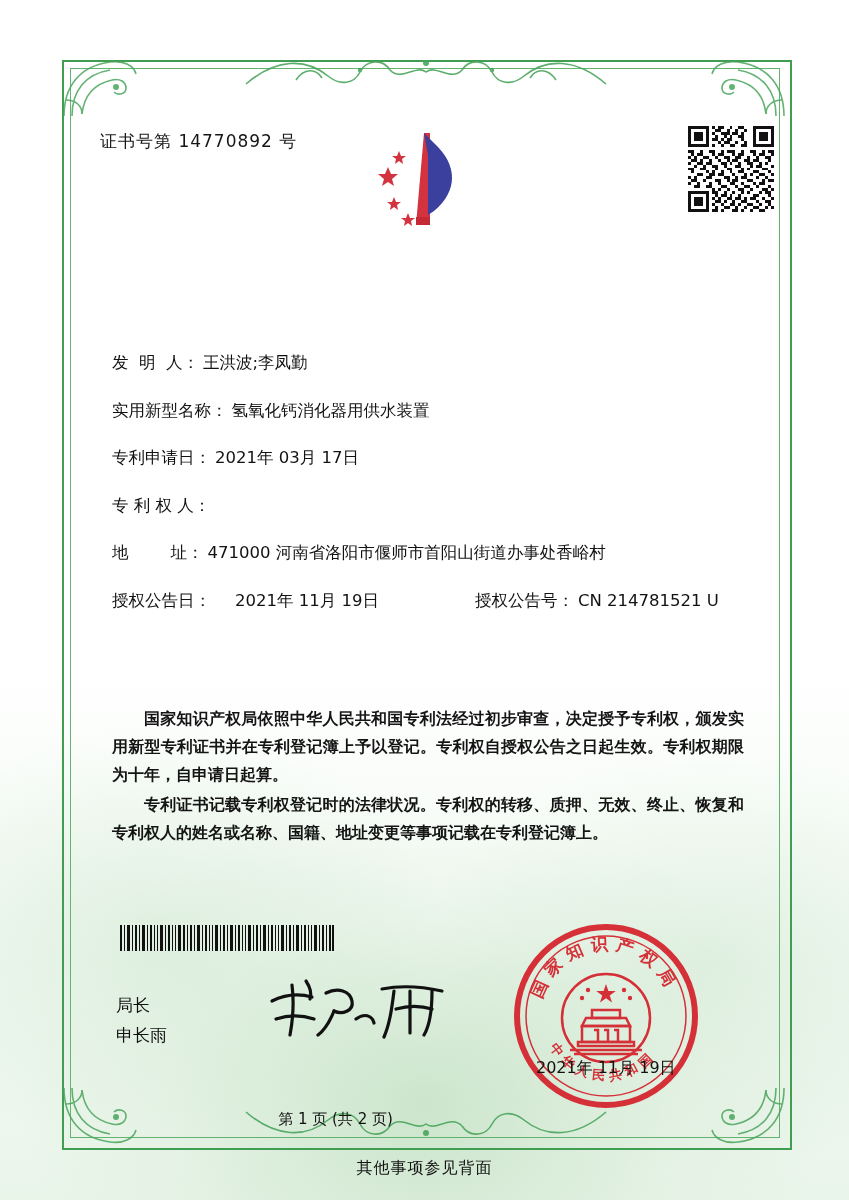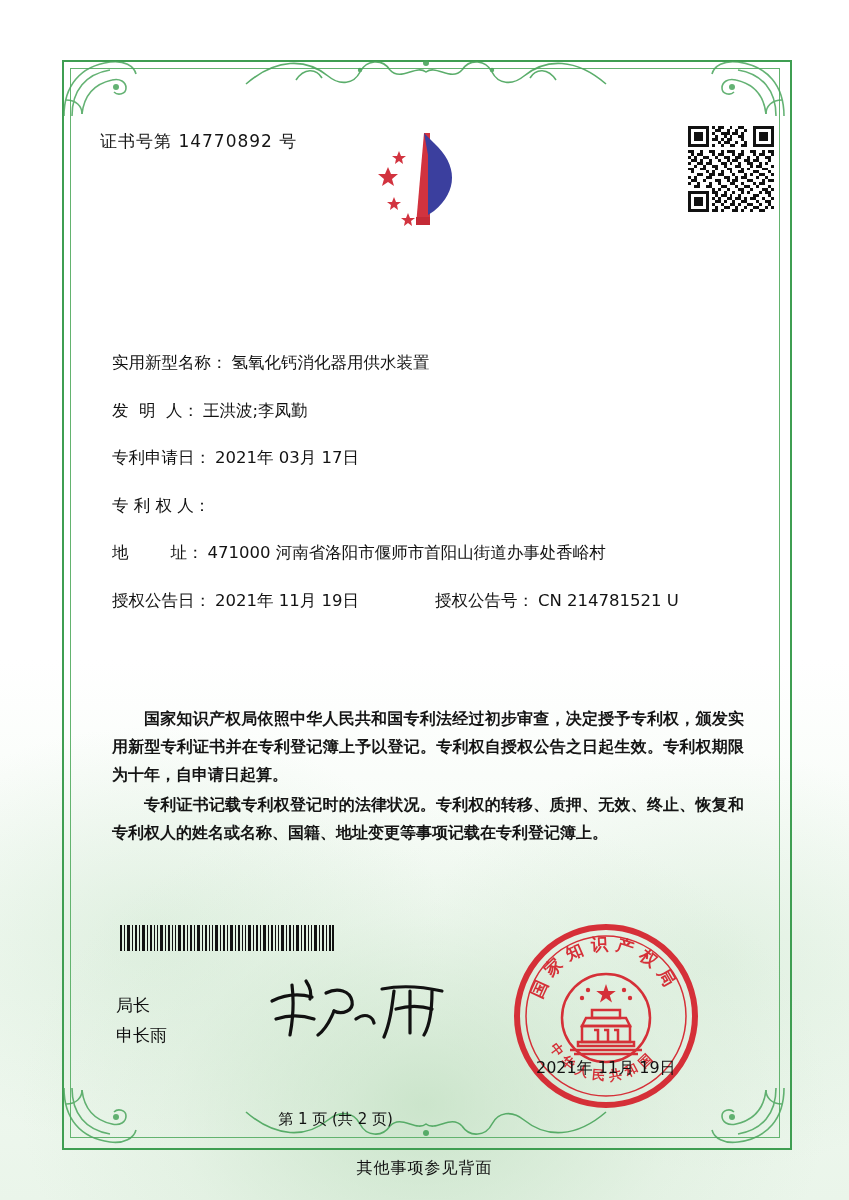--- a/index.html
+++ b/index.html
@@ -70,21 +70,21 @@
   .frow{
     display:flex;align-items:baseline;margin-bottom:25.5px;
   }
   .flabel{
     white-space:pre;flex:none;
   }
   .fvalue{
     margin-left:4px;
   }
   .frow-two{
-    display:flex;align-items:baseline;margin-bottom:10px;
+    display:flex;align-items:baseline;margin-bottom:10px;gap:20px;
   }
   .fcol2{margin-left:76px;display:flex;align-items:baseline;}
   
   .paras{
     position:absolute;left:112px;top:705px;width:632px;
     font-size:16px;line-height:28px;color:#141414;
     font-family:"DejaVu Sans", sans-serif;
     text-align:justify;
     font-weight:bold;
   }
@@ -414,26 +414,26 @@
         <rect x="15" y="28" width="2" height="1"></rect>
         <rect x="18" y="28" width="1" height="1"></rect>
       <rect x="21" y="28" width="1" height="1"></rect>
         <rect x="24" y="28" width="2" height="1"></rect>
     </g>
   </svg>
 
 
   <div class="fields">
     <div class="frow">
+      <span class="flabel">发  明  人：</span>
+      <span class="fvalue">王洪波;李凤勤</span>
+    </div>
+    <div class="frow">
       <span class="flabel">实用新型名称：</span>
       <span class="fvalue">氢氧化钙消化器用供水装置</span>
-    </div>
-    <div class="frow">
-      <span class="flabel">发  明  人：</span>
-      <span class="fvalue">王洪波;李凤勤</span>
     </div>
     <div class="frow">
       <span class="flabel">专利申请日：</span>
       <span class="fvalue">2021年 03月 17日</span>
     </div>
     <div class="frow">
       <span class="flabel">专 利 权 人：</span>
     </div>
     <div class="frow">
       <span class="flabel">地        址：</span>

